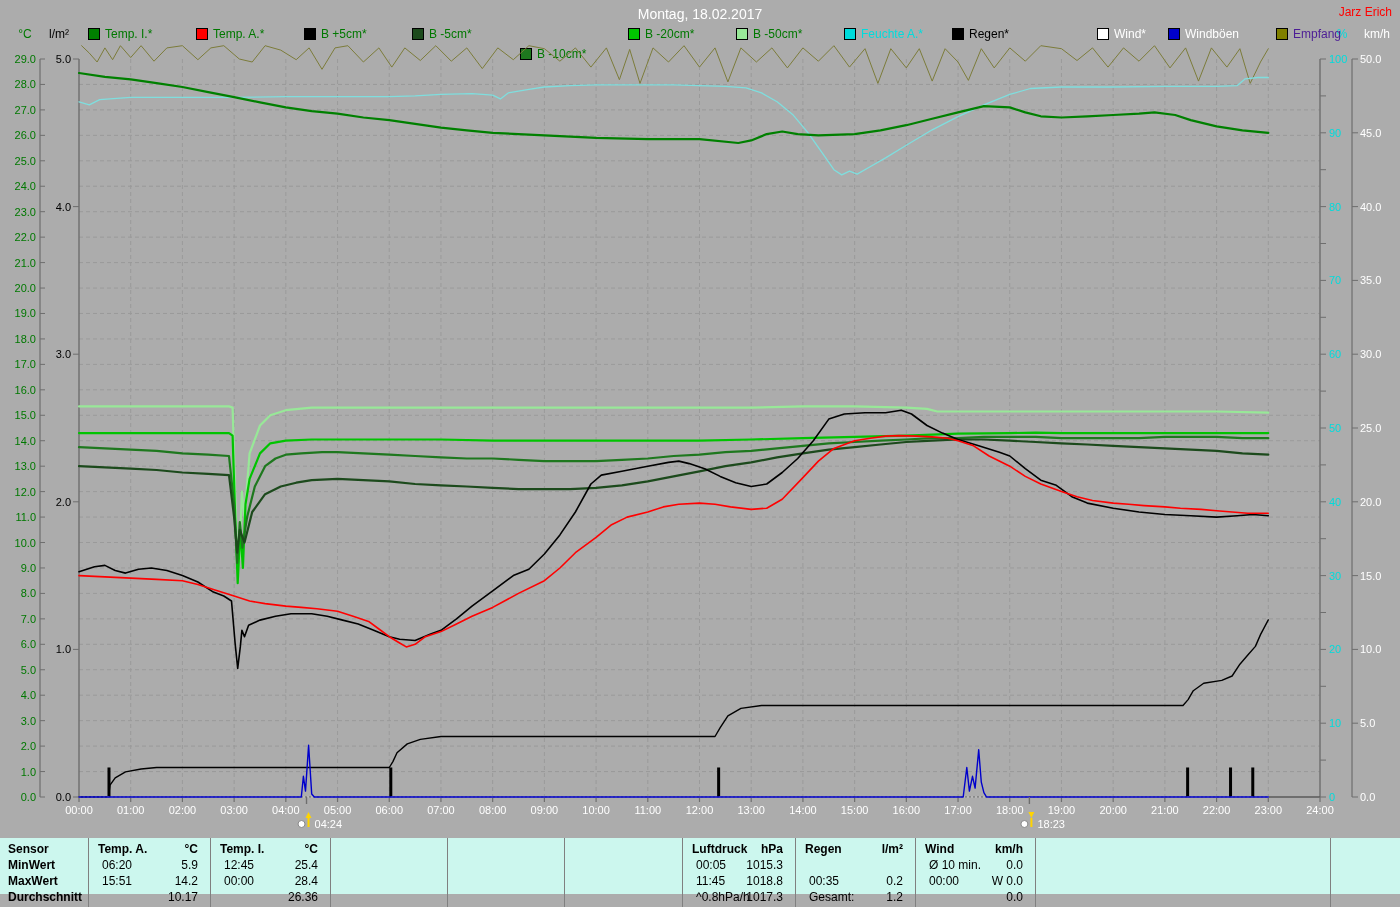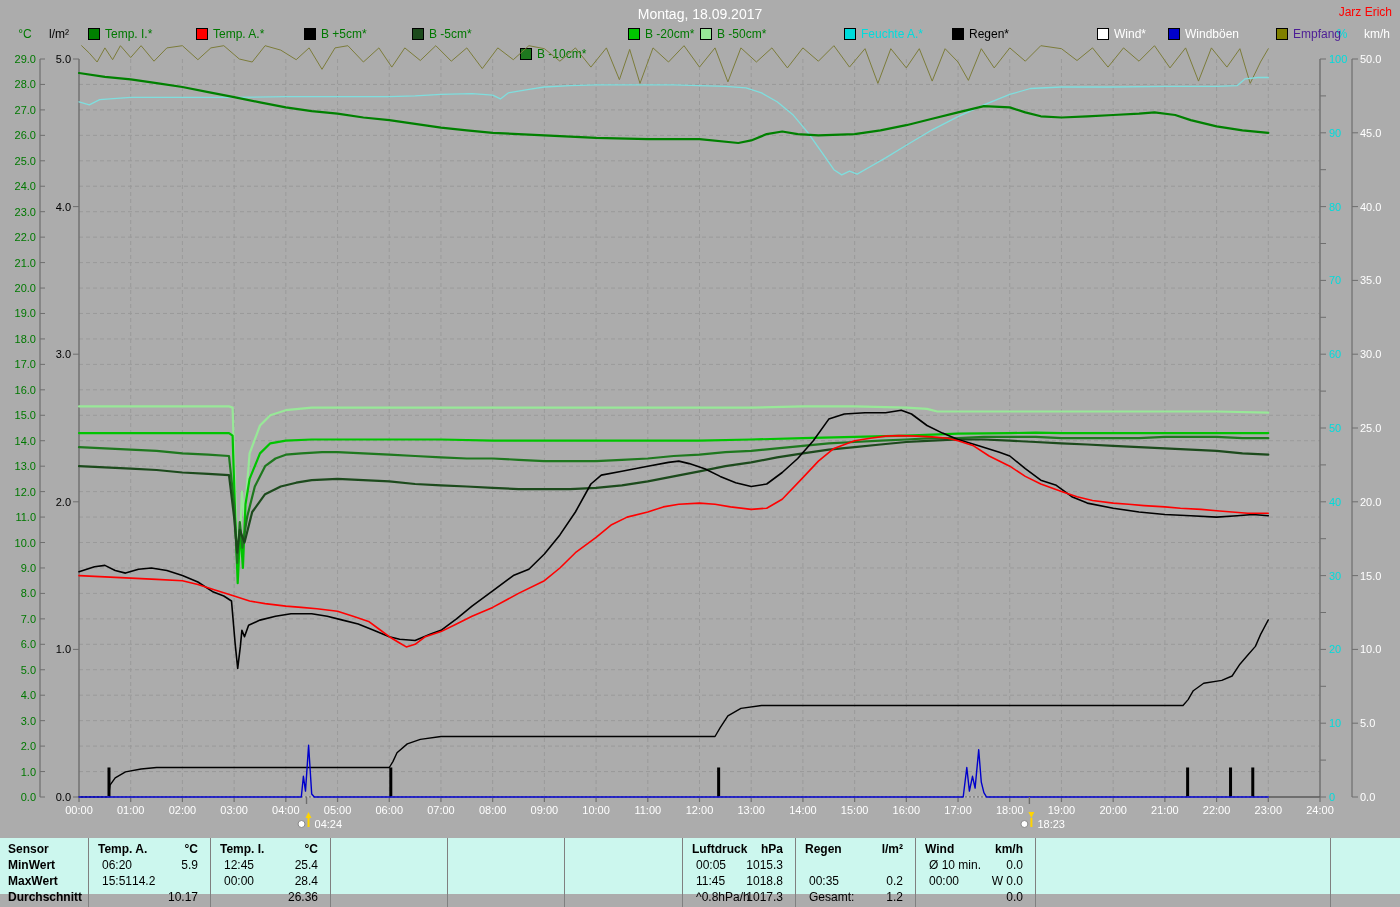--- a/index.html
+++ b/index.html
@@ -18,21 +18,21 @@
   #chart{position:absolute;top:0;left:0;}
   #footer{position:absolute;top:838px;left:0;width:1400px;height:56px;}
   .ft-div{position:absolute;top:0;width:1px;height:69px;background:#808080;}
   .ft-cell{position:absolute;font-size:12px;color:#000;height:16px;line-height:16px;white-space:nowrap;}
   .ft-b{font-weight:bold;}
 </style>
 </head>
 <body>
 
 <div class="screen">
-  <div class="title">Montag, 18.09.2017</div>
+  <div class="title">Montag, 18.02.2017</div>
   <div class="watermark">Jarz Erich</div>
   <div class="unit unit-c">°C</div>
   <div class="unit unit-lm2">l/m²</div>
   <div class="unit unit-pct">%</div>
   <div class="unit unit-kmh">km/h</div>
   <div id="legend">
       <div class="leg-item" style="left: 88px;">
         <span class="leg-swatch" style="background: rgb(0, 128, 0);"></span>
         <span style="color: rgb(0, 120, 0);">Temp. I.*</span>
       </div>
@@ -49,21 +49,21 @@
         <span style="color: rgb(0, 120, 0);">B -5cm*</span>
       </div>
       <div class="leg-item" style="left: 520px; margin-top: 20px;">
         <span class="leg-swatch" style="background: rgb(30, 120, 30);"></span>
         <span style="color: rgb(0, 120, 0);">B -10cm*</span>
       </div>
       <div class="leg-item" style="left: 628px;">
         <span class="leg-swatch" style="background: rgb(0, 196, 0);"></span>
         <span style="color: rgb(0, 120, 0);">B -20cm*</span>
       </div>
-      <div class="leg-item" style="left: 700px; align-items: center;">
+      <div class="leg-item" style="left: 736px; align-items: center;">
         <span class="leg-swatch" style="background: rgb(152, 232, 152);"></span>
         <span style="color: rgb(0, 120, 0);">B -50cm*</span>
       </div>
       <div class="leg-item" style="left: 844px;">
         <span class="leg-swatch" style="background: rgb(0, 220, 220);"></span>
         <span style="color: rgb(0, 220, 220);">Feuchte A.*</span>
       </div>
       <div class="leg-item" style="left: 952px;">
         <span class="leg-swatch" style="background: rgb(0, 0, 0);"></span>
         <span style="color: rgb(0, 0, 0);">Regen*</span>
@@ -368,21 +368,21 @@
       <div class="ft-div" style="left: 1330px; background: rgb(128, 128, 128);"></div>
       <div class="ft-cell ft-b" style="top: 3px; left: 8px;">Sensor</div>
       <div class="ft-cell ft-b" style="top: 19px; left: 8px;">MinWert</div>
       <div class="ft-cell ft-b" style="top: 35px; left: 8px;">MaxWert</div>
       <div class="ft-cell ft-b" style="top: 51px; left: 8px;">Durchschnitt</div>
       <div class="ft-cell ft-b" style="top: 3px; left: 98px;">Temp. A.</div>
       <div class="ft-cell ft-b" style="top: 3px; left: 88px; width: 110px; text-align: right;">°C</div>
       <div class="ft-cell" style="top: 19px; left: 102px;">06:20</div>
       <div class="ft-cell" style="top: 19px; left: 88px; width: 110px; text-align: right;">5.9</div>
       <div class="ft-cell" style="top: 35px; left: 102px;">15:51</div>
-      <div class="ft-cell" style="top: 35px; left: 88px; width: 110px; text-align: left; margin-left: 44px;">14.2</div>
+      <div class="ft-cell" style="top: 35px; left: 88px; width: 110px; text-align: right;">14.2</div>
       <div class="ft-cell" style="top: 51px; left: 88px; width: 110px; text-align: right;">10.17</div>
       <div class="ft-cell ft-b" style="top: 3px; left: 220px;">Temp. I.</div>
       <div class="ft-cell ft-b" style="top: 3px; left: 210px; width: 108px; text-align: right;">°C</div>
       <div class="ft-cell" style="top: 19px; left: 224px;">12:45</div>
       <div class="ft-cell" style="top: 19px; left: 210px; width: 108px; text-align: right;">25.4</div>
       <div class="ft-cell" style="top: 35px; left: 224px;">00:00</div>
       <div class="ft-cell" style="top: 35px; left: 210px; width: 108px; text-align: right;">28.4</div>
       <div class="ft-cell" style="top: 51px; left: 210px; width: 108px; text-align: right;">26.36</div>
       <div class="ft-cell ft-b" style="top: 3px; left: 692px;">Luftdruck</div>
       <div class="ft-cell ft-b" style="top: 3px; left: 682px; width: 101px; text-align: right;">hPa</div>

